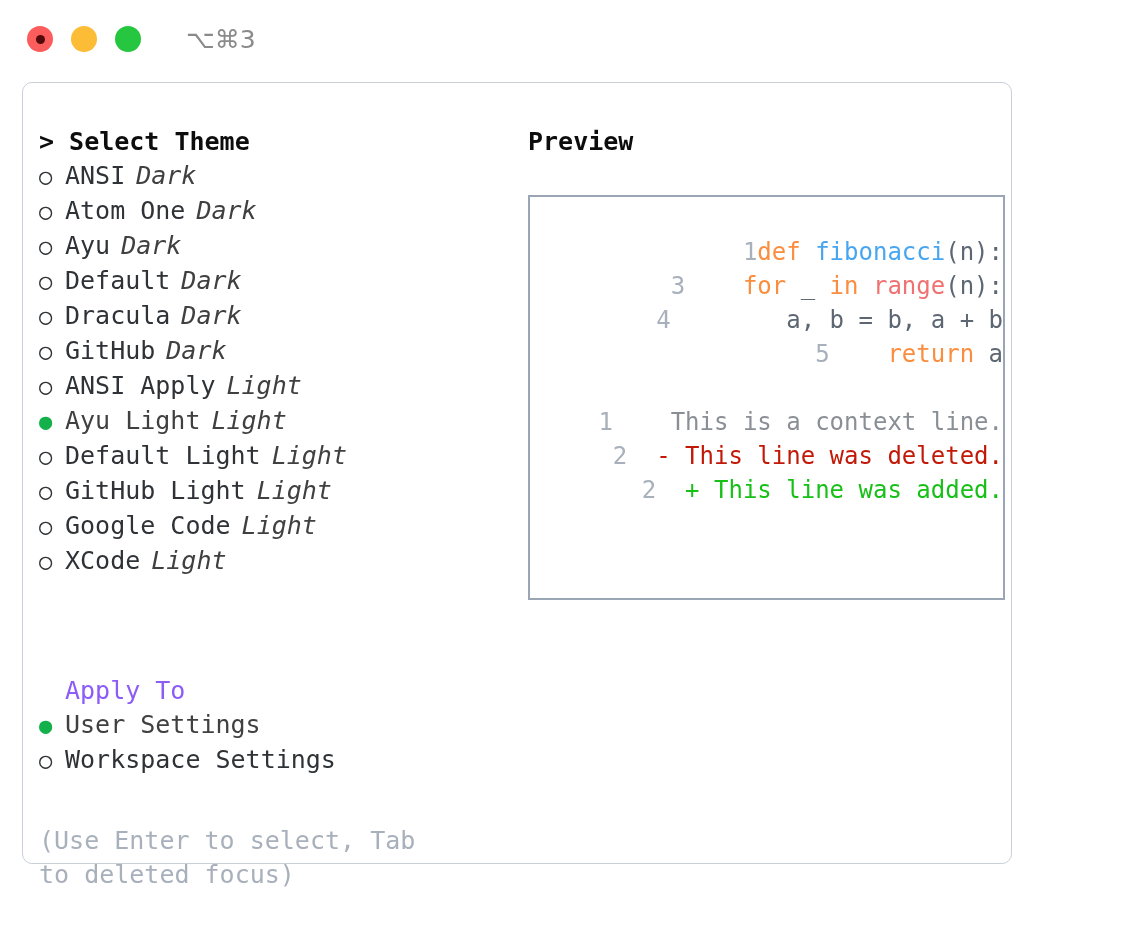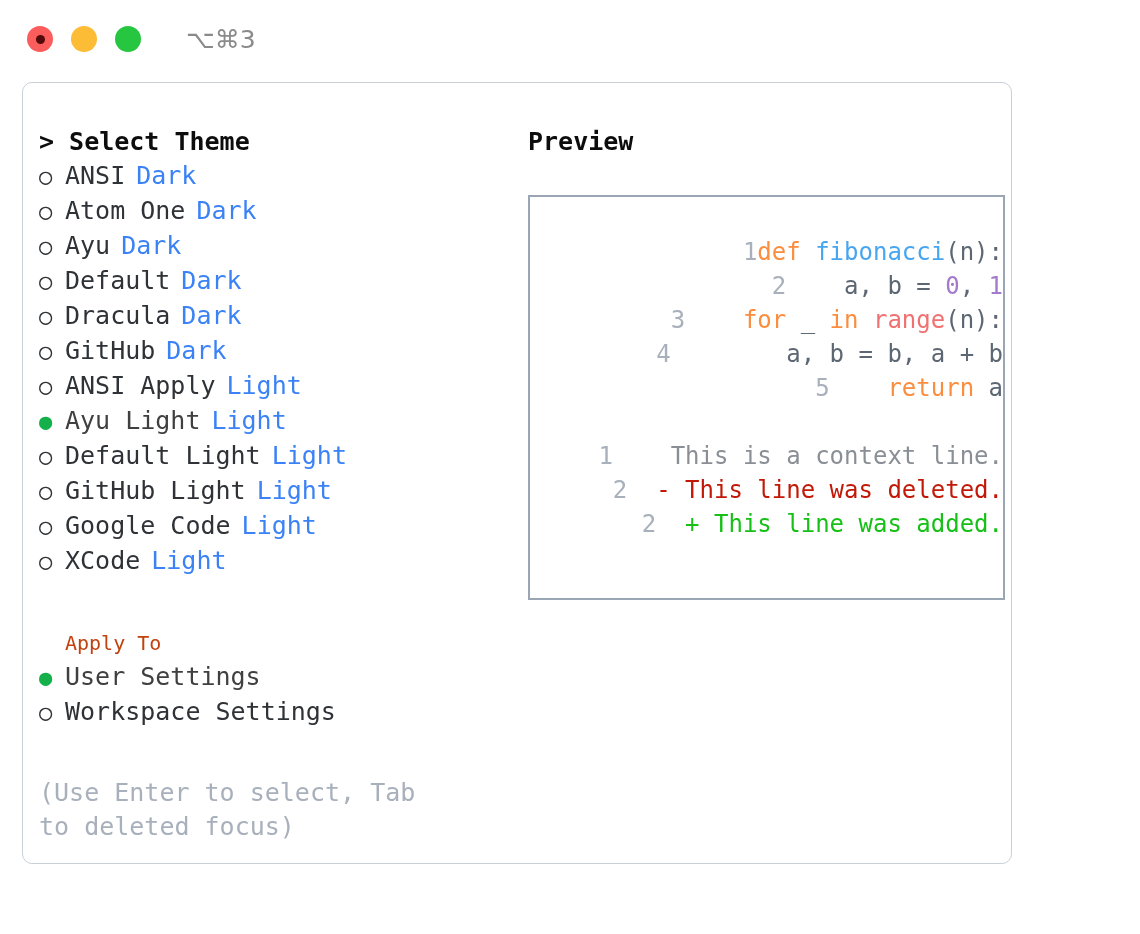--- a/index.html
+++ b/index.html
@@ -90,31 +90,33 @@
   .marker {
     width: 26px;
     flex: none;
     color: #2f3337;
     font-size: 22px;
   }
   .row.selected .marker { color: #14b14a; }
   .row.selected .name   { color: #404040; }
   .name { color: #2f3337; }
   .variant {
-    color: #3b82f6;
+    color: #404040;
     margin-left: 11px;
+    font-style: italic;
   }
 
   .section-gap { height: 47px; }
   .apply-label {
-    font-size: 20px;
-    color: #c2410c;
+    font-size: 25px;
+    color: #8b5cf6;
     line-height: 34px;
     padding-left: 26px;
     white-space: pre;
+    margin-top: 48px;
   }
   .hint {
     margin-top: 46px;
     font-size: 25px;
     line-height: 34px;
     color: #a8b0bb;
     width: 420px;
   }
 
   
@@ -206,21 +208,20 @@
 
       <div class="hint">(Use Enter to select, Tab to deleted focus)</div>
     </div>
 
     <div class="right-col">
       <div class="preview-header">Preview</div>
 
       <div class="preview-box">
         <div id="code-block">
             <div class="code-line"><span class="ln">1</span><span class="kw">def </span><span class="fn">fibonacci</span><span class="plain">(n):</span></div>
-            <div class="code-line"><span class="ln">2</span><span class="plain">    a, b = </span><span class="num">0</span><span class="plain">, </span><span class="num">1</span></div>
             <div class="code-line"><span class="ln">3</span><span class="plain">    </span><span class="kw">for</span><span class="plain"> _ </span><span class="kw">in</span><span class="plain"> </span><span class="call">range</span><span class="plain">(n):</span></div>
             <div class="code-line"><span class="ln">4</span><span class="plain">        a, b = b, a + b</span></div>
             <div class="code-line"><span class="ln">5</span><span class="plain">    </span><span class="kw">return</span><span class="plain"> a</span></div>
           </div>
         <div class="blank-line"></div>
         <div id="diff-block">
             <div class="code-line"><span class="ln">1</span><span class="diff-ctx">    This is a context line.</span></div>
             <div class="code-line"><span class="ln">2</span><span class="diff-del">  - This line was deleted.</span></div>
             <div class="code-line"><span class="ln">2</span><span class="diff-add">  + This line was added.</span></div>
           </div>

